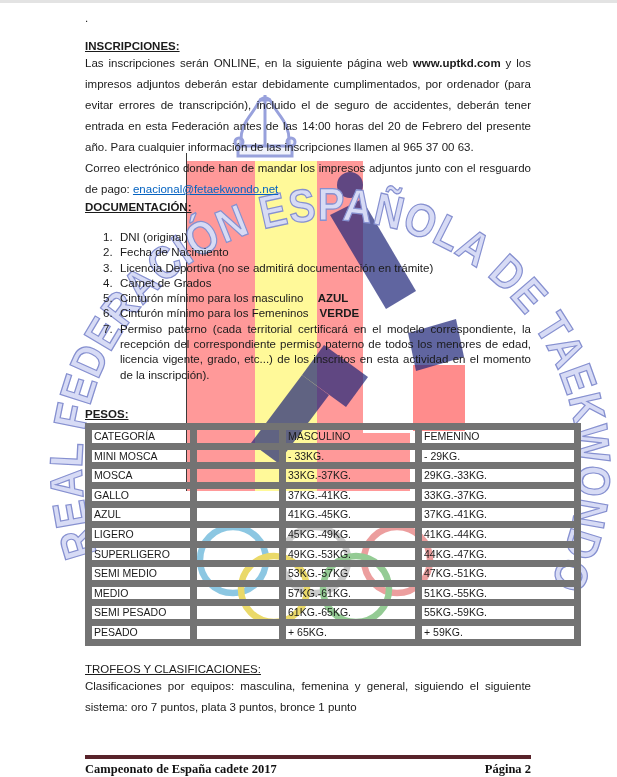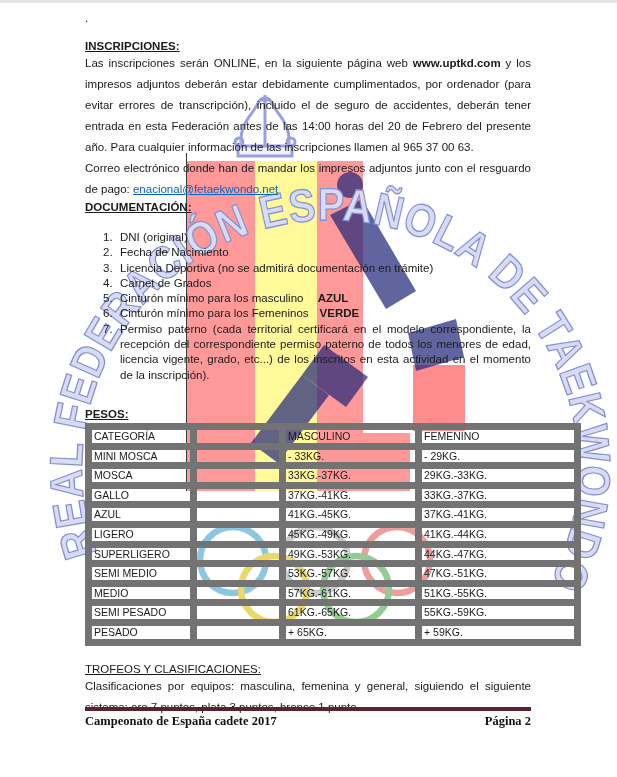--- a/index.html
+++ b/index.html
@@ -26,21 +26,21 @@
   a.email{color:#0563c1;text-decoration:underline;cursor:pointer;}
   .doclist{margin-top:16px;width:446px;}
   .li{display:flex;font-size:11.5px;line-height:15.3px;}
   .num{flex:none;width:17px;padding-left:18px;}
   .litext{flex:1;text-align:justify;}
   .kw{font-weight:bold;margin-left:11px;}
   table.pesos{border-collapse:collapse;width:489px;margin-top:2px;table-layout:fixed;}
   table.pesos td{border:7px solid #737373;font-size:10.5px;line-height:12.6px;height:12.6px;
                  padding:0 2px;white-space:nowrap;overflow:hidden;margin-top:28px;}
   
-  .footer{position:absolute;left:85px;width:446px;top:704px;z-index:1;
+  .footer{position:absolute;left:85px;width:446px;top:752px;z-index:1;
           border-top:4px solid #58232a;display:flex;justify-content:space-between;
           font-family:"Liberation Serif",serif;font-weight:bold;font-size:12.5px;
           padding-top:3px;color:#111;}
 </style>
 </head>
 <body>
 
 <div class="page">
 
   <svg class="wm" viewBox="0 0 617 777">

